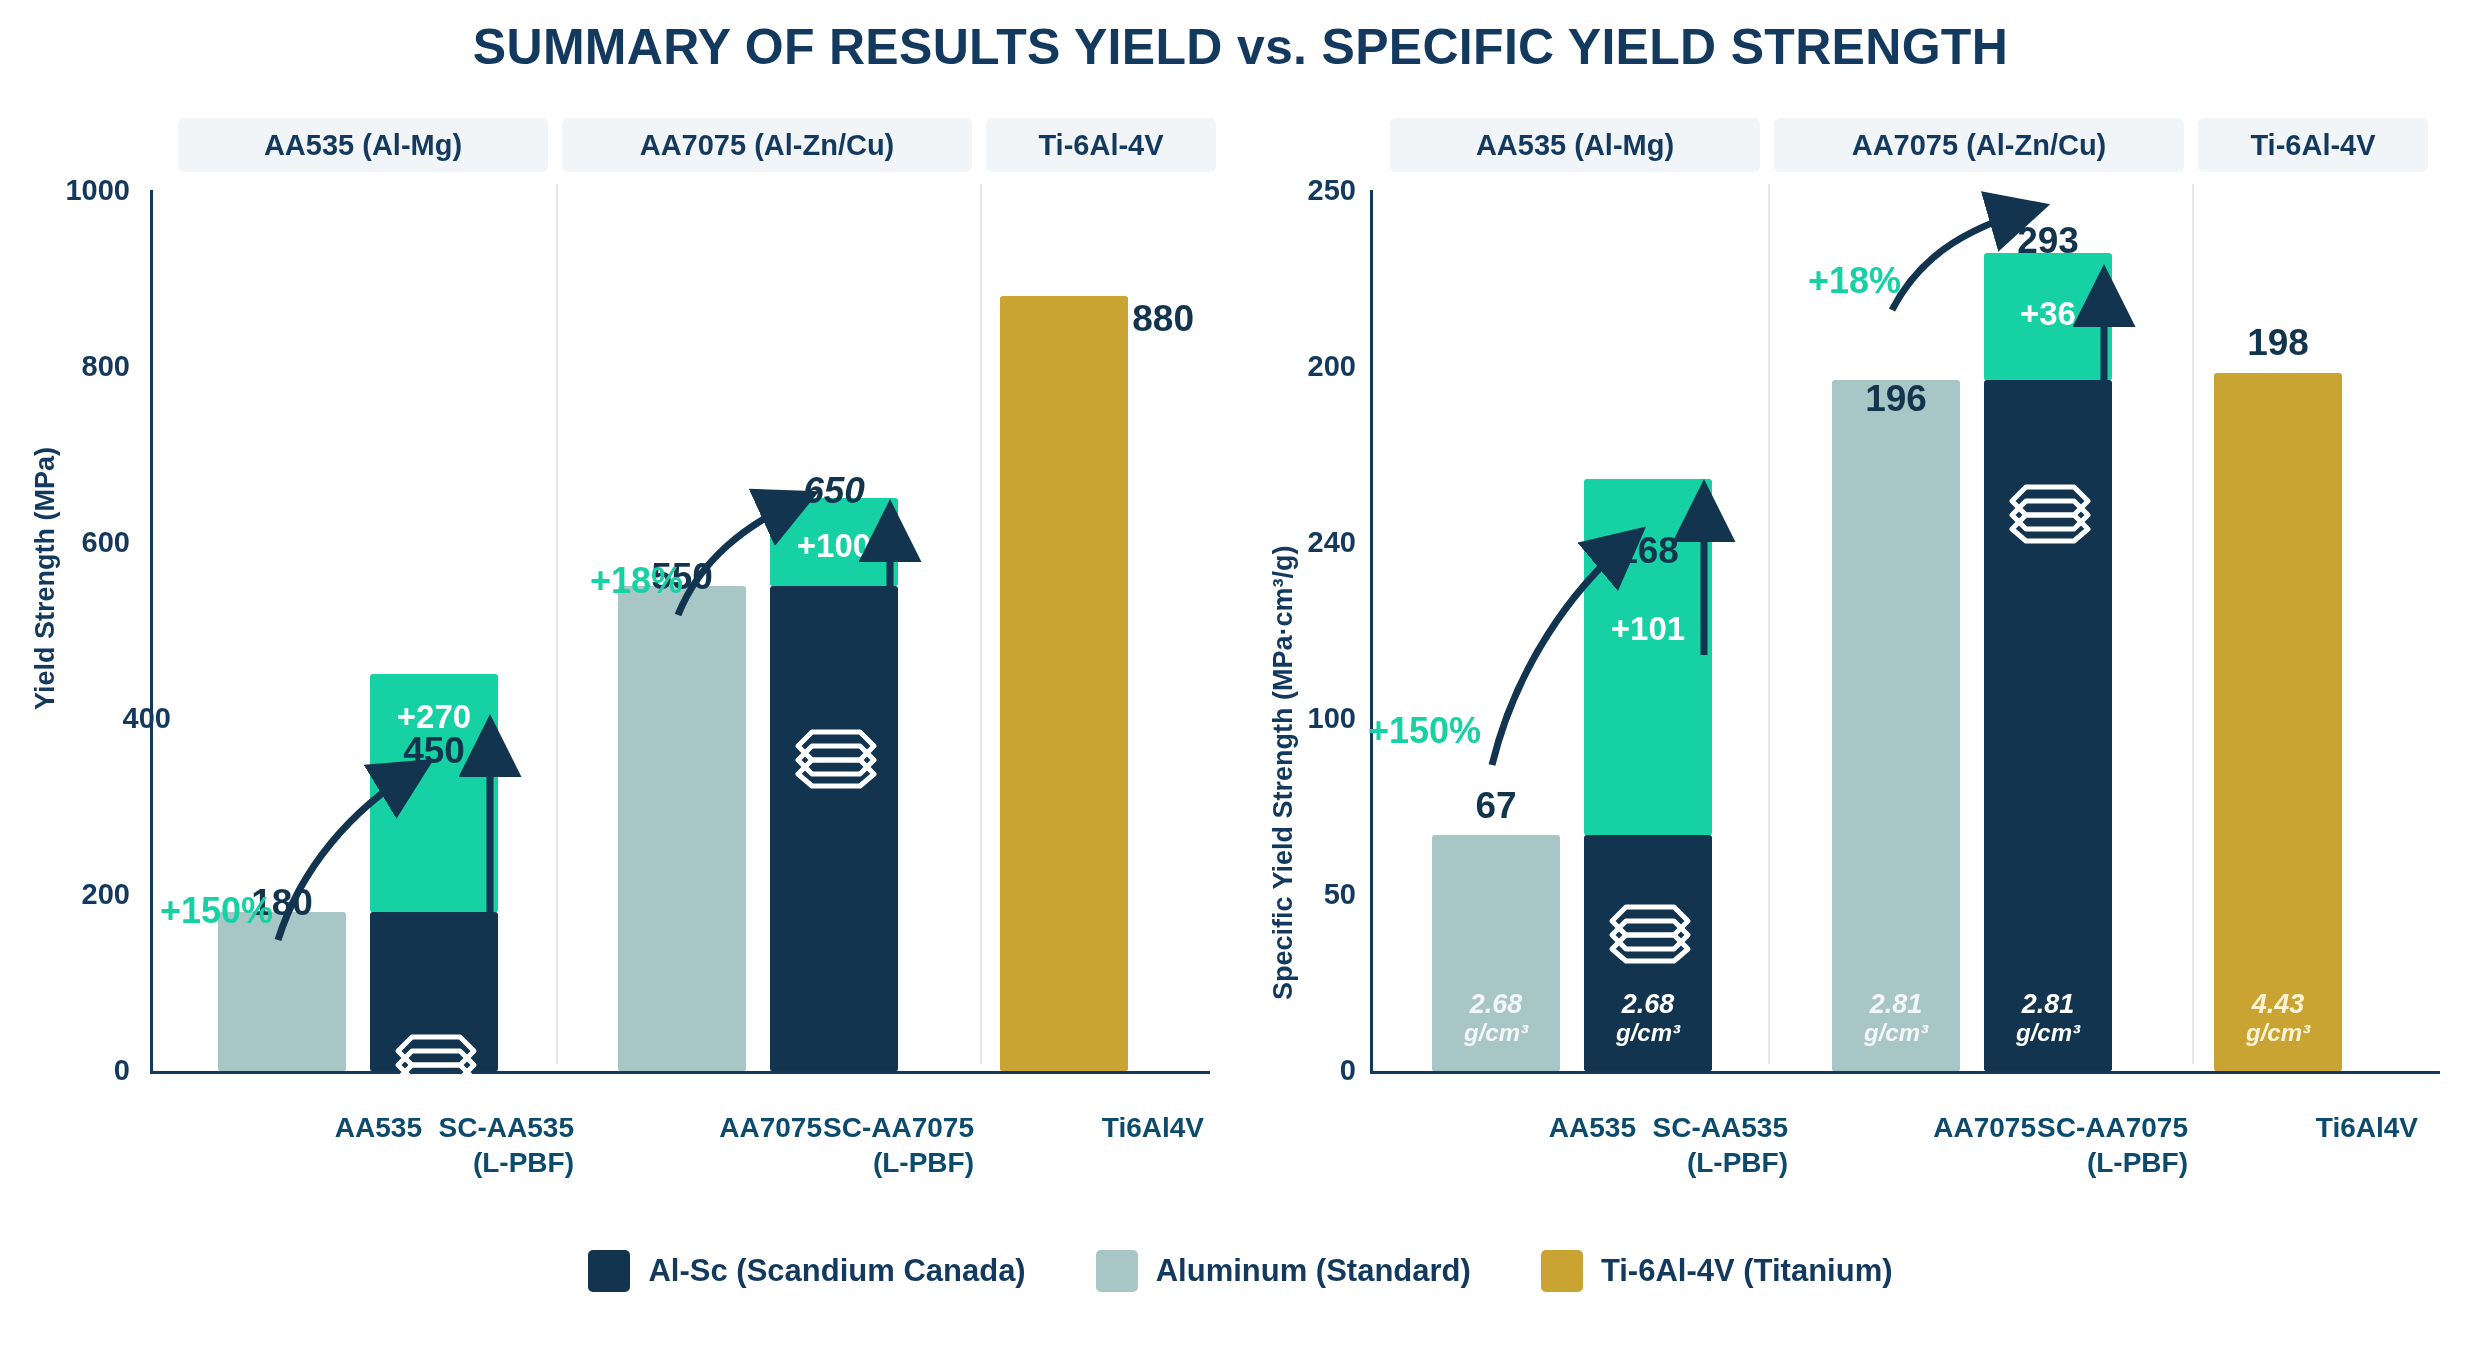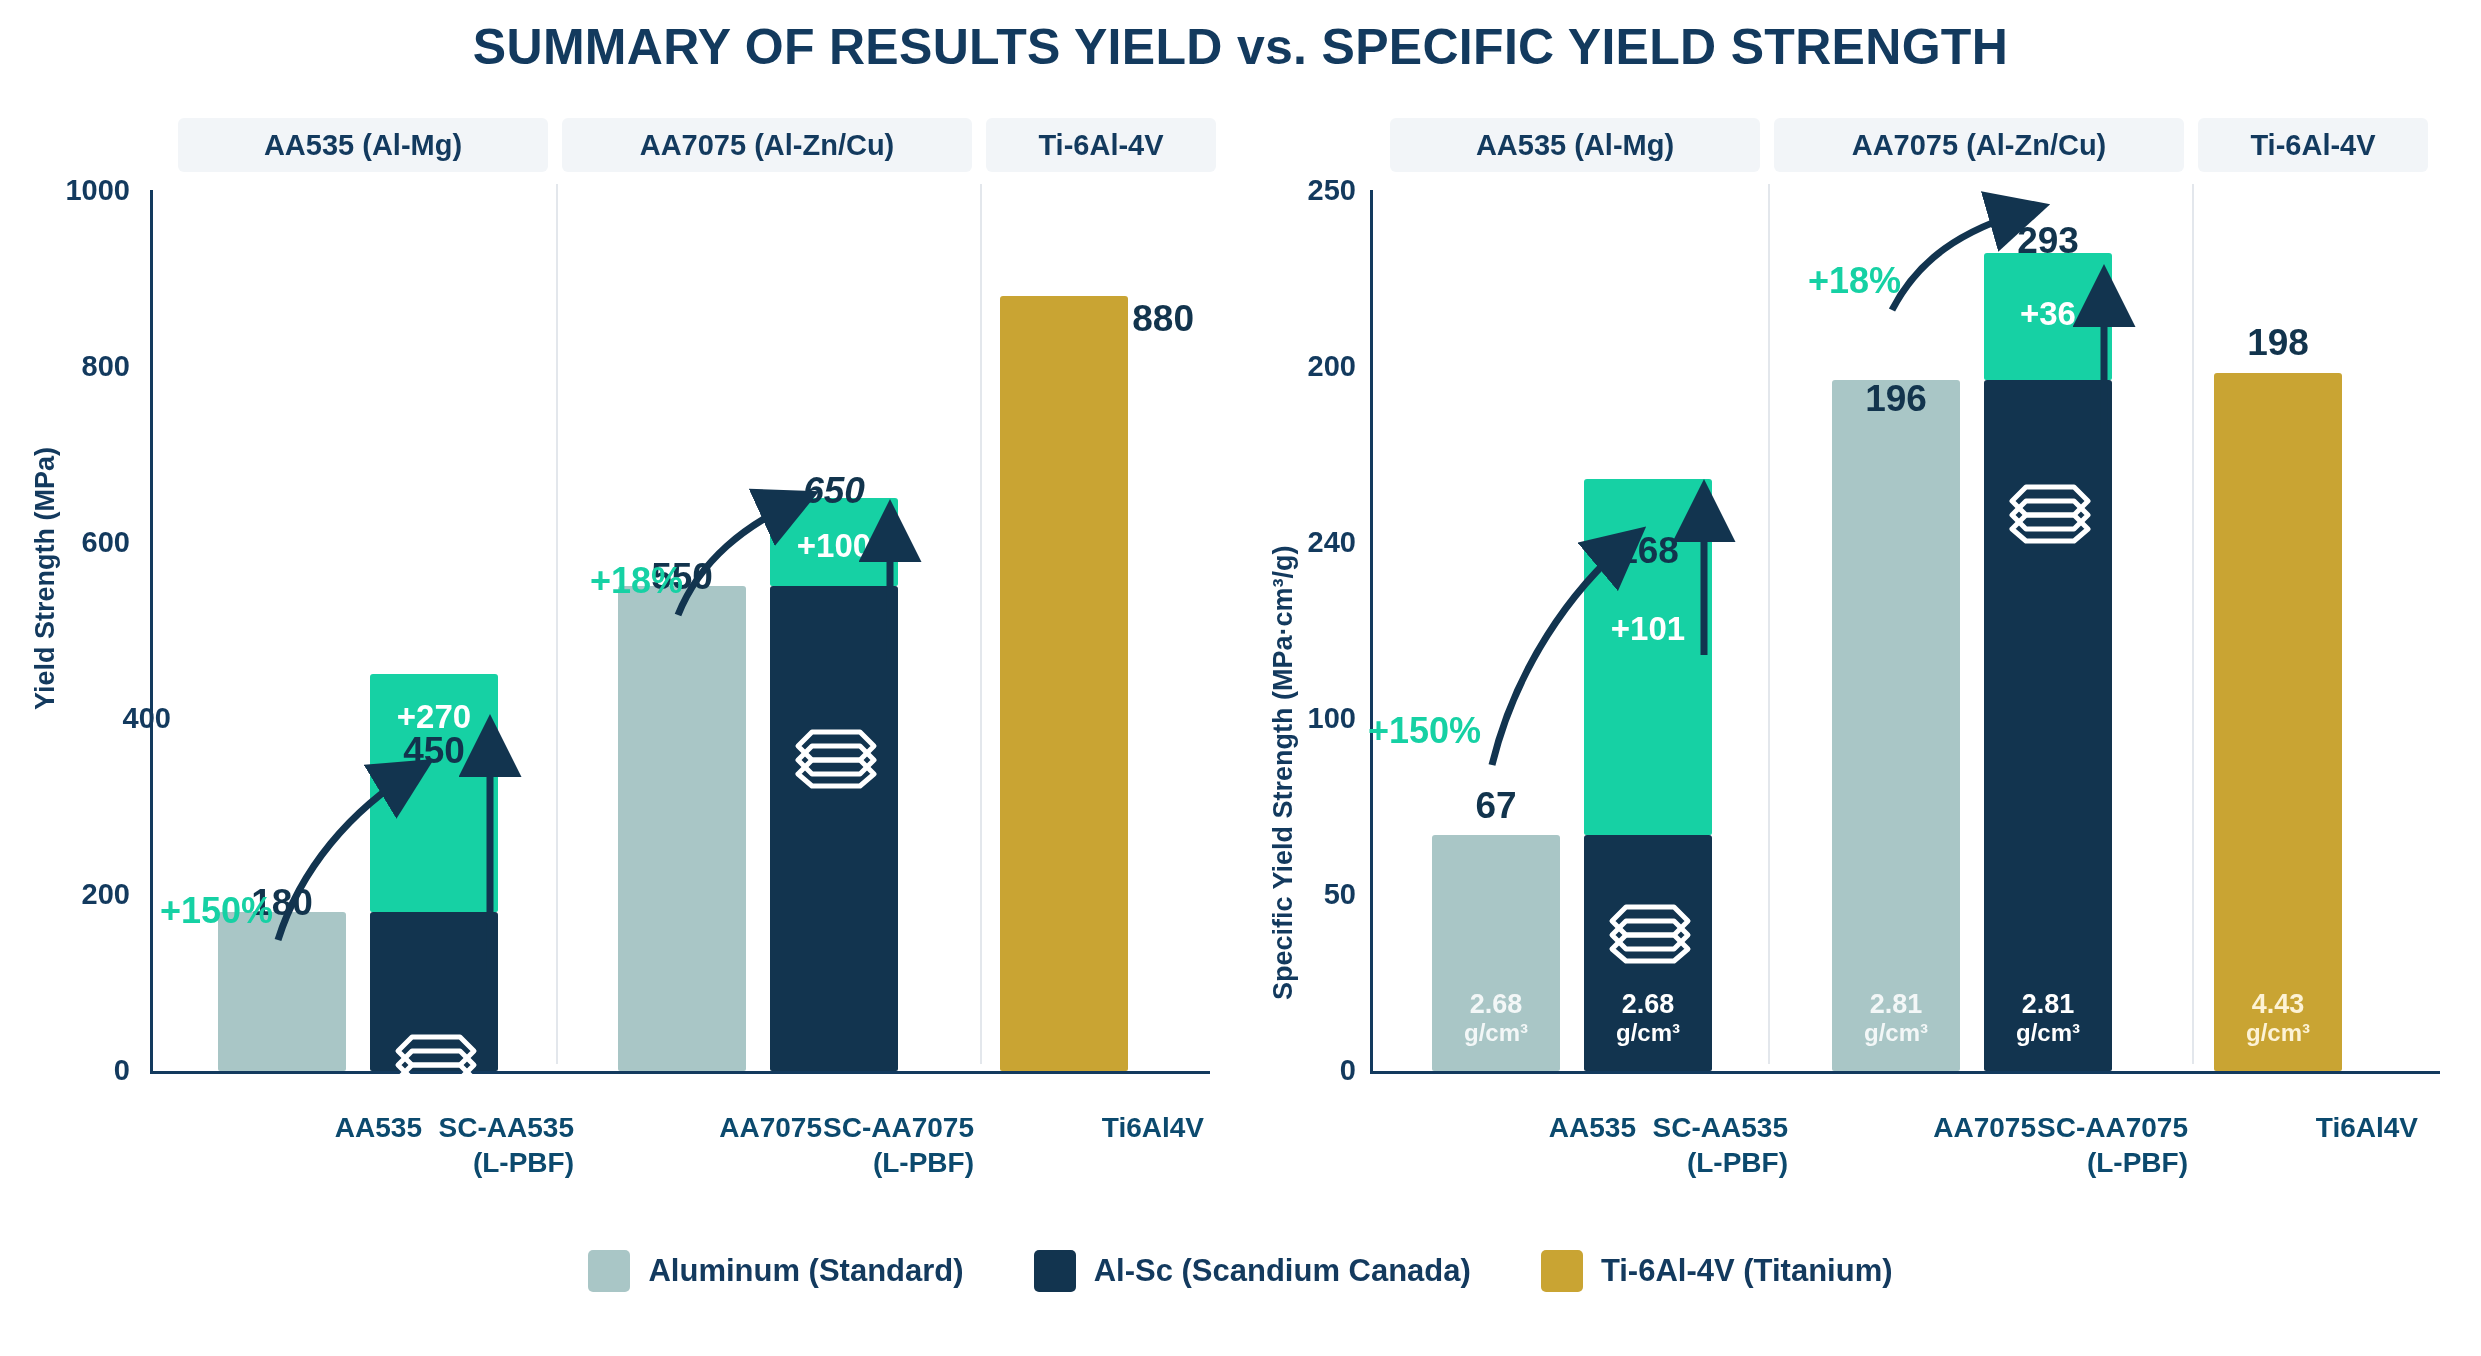--- a/index.html
+++ b/index.html
@@ -57,21 +57,21 @@
   .bar-value{
     position:absolute;width:260px;text-align:center;
     font-size:37px;font-weight:bold;color:#12344d;
   }
   .delta-label{
     position:absolute;width:200px;text-align:center;
     font-size:33px;font-weight:bold;color:#ffffff;
   }
   .dens{
     position:absolute;width:200px;text-align:center;
-    font-size:27px;font-weight:bold;line-height:1.05;
+    font-size:27px;font-weight:bold;line-height:1.05;font-style:italic;
   }
   .dens .unit{font-size:24px;font-weight:bold;}
   .dens.on-light{color:#f3f7f7;}
   .dens.on-dark{color:#ffffff;}
   .dens.on-ti{color:#fdf3d6;}
 
   .pct{
     position:absolute;font-size:36px;font-weight:bold;color:#16d1a4;
     white-space:nowrap;
   }
@@ -289,24 +289,24 @@
     <div class="xlabel" style="left:668px;top:1000px;">
       <span>SC-AA7075</span><br>
       <span>(L-PBF)</span>
     </div>
     <div class="xlabel" style="left:898px;top:1000px;">Ti6Al4V</div>
   </div>
 </div>
 
 <div class="legend">
   <div class="legend-item">
+    <span class="swatch" style="background:#12344f;"></span>
+    <span class="legend-label">Al-Sc (Scandium Canada)</span>
+  </div>
+  <div class="legend-item">
     <span class="swatch" style="background:#a9c6c6;"></span>
     <span class="legend-label">Aluminum (Standard)</span>
-  </div>
-  <div class="legend-item">
-    <span class="swatch" style="background:#12344f;"></span>
-    <span class="legend-label">Al-Sc (Scandium Canada)</span>
   </div>
   <div class="legend-item">
     <span class="swatch" style="background:#c9a433;"></span>
     <span class="legend-label">Ti-6Al-4V  (Titanium)</span>
   </div>
 </div>
 
 </body></html>

